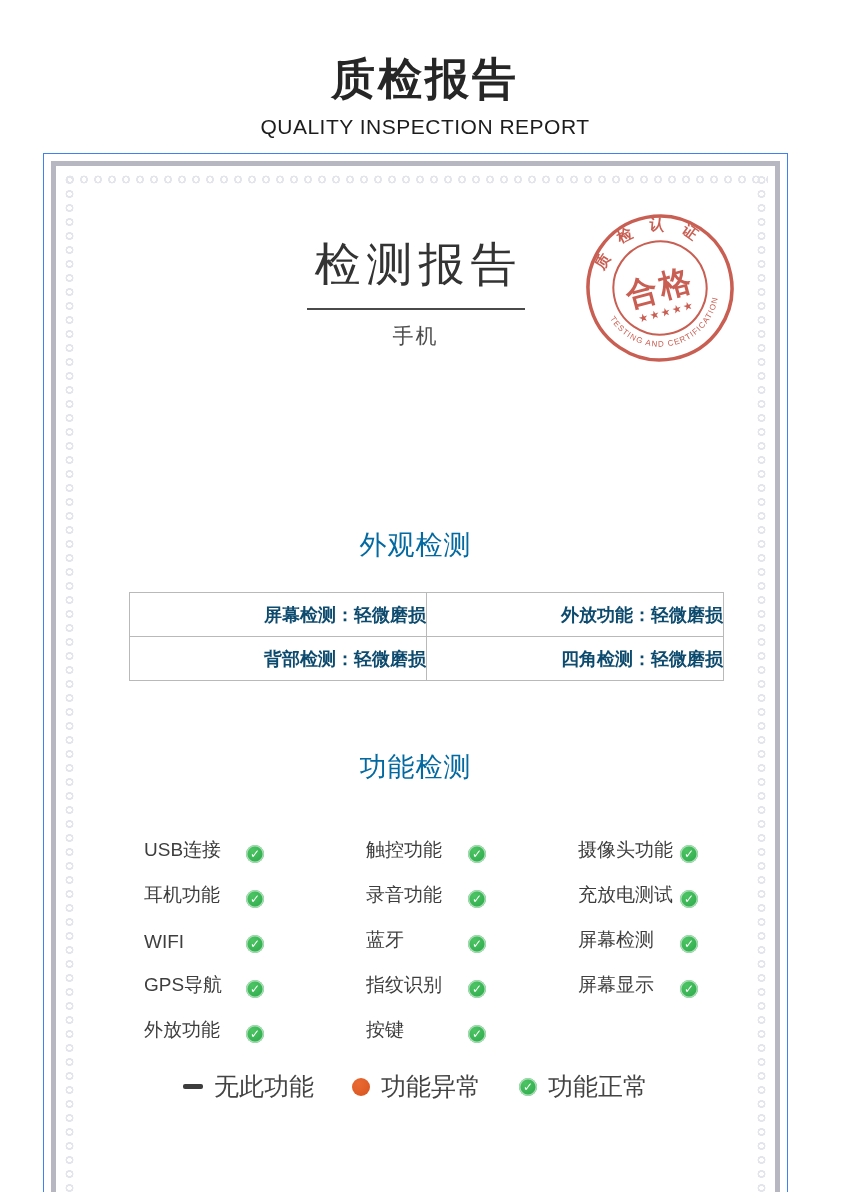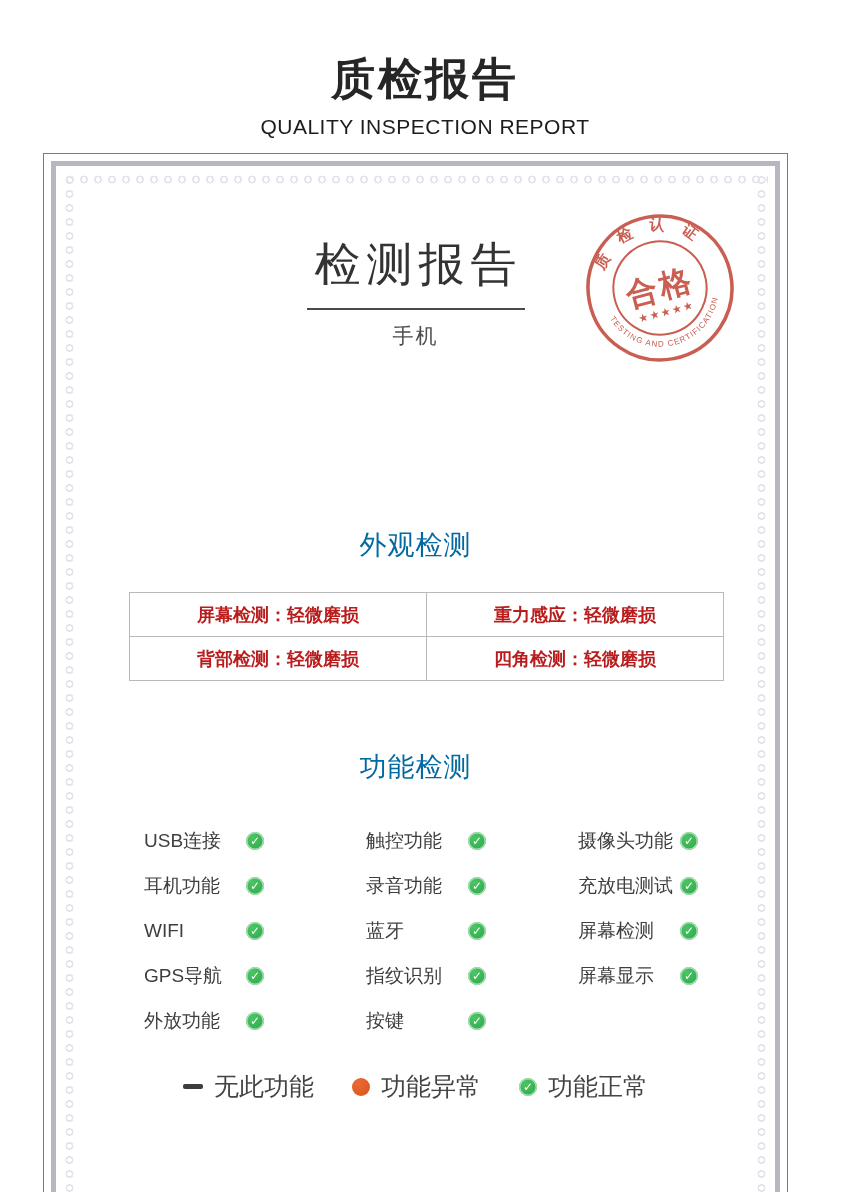--- a/index.html
+++ b/index.html
@@ -44,26 +44,26 @@
   
   .section-heading { position:absolute; left:0; right:0; text-align:center;
                      font-size:27px; font-weight:500; color:#0369a1; letter-spacing:1px; }
   .h-appearance { top:373px; }
   .h-function { top:595px; }
 
   
   .appearance-table { position:absolute; top:438px; left:85px; width:595px;
                       border-collapse:collapse; }
   .appearance-table td { border:1px solid #b9b9b9; height:44px; width:50%;
-                         text-align:center; font-size:18px; font-weight:600; color:#b91c1c; }
+                         text-align:right; font-size:18px; font-weight:600; color:#0c4a6e; }
 
   
   .func-grid { position:absolute; top:664px; left:100px; width:585px;
                display:grid; grid-template-columns:222px 212px auto; grid-auto-rows:45px; }
-  .func-item { display:flex; align-items:center; }
+  .func-item { display:flex; align-items:flex-end; }
   .func-label { min-width:102px; font-size:19px; font-weight:500; color:#3e3e3e; }
 
   
   .status-icon { width:18px; height:18px; border-radius:50%; display:inline-flex;
                  align-items:center; justify-content:center; color:#fff;
                  font-size:12px; font-weight:bold; line-height:1; flex:0 0 auto; }
   .status-normal { background:radial-gradient(circle at 35% 30%, #4cc464, #2aa747);
                    box-shadow:0 0 0 1.5px #a8ddb4 inset; }
   .status-abnormal { background:radial-gradient(circle at 35% 30%, #ea6a33, #d9531d); }
   .dash-icon { width:20px; height:5px; border-radius:2px; background:#3d3d3d; flex:0 0 auto; }
@@ -121,21 +121,21 @@
           </g>
         </svg>
       </div>
 
 
       <h2 class="section-heading h-appearance">外观检测</h2>
       <table class="appearance-table">
         <tbody>
           <tr>
             <td>屏幕检测：轻微磨损</td>
-            <td>重力感应：轻微磨损</td>
+            <td>外放功能：轻微磨损</td>
           </tr>
           <tr>
             <td>背部检测：轻微磨损</td>
             <td>四角检测：轻微磨损</td>
           </tr>
         </tbody>
       </table>
 
       <h2 class="section-heading h-function">功能检测</h2>
       <div class="func-grid">

